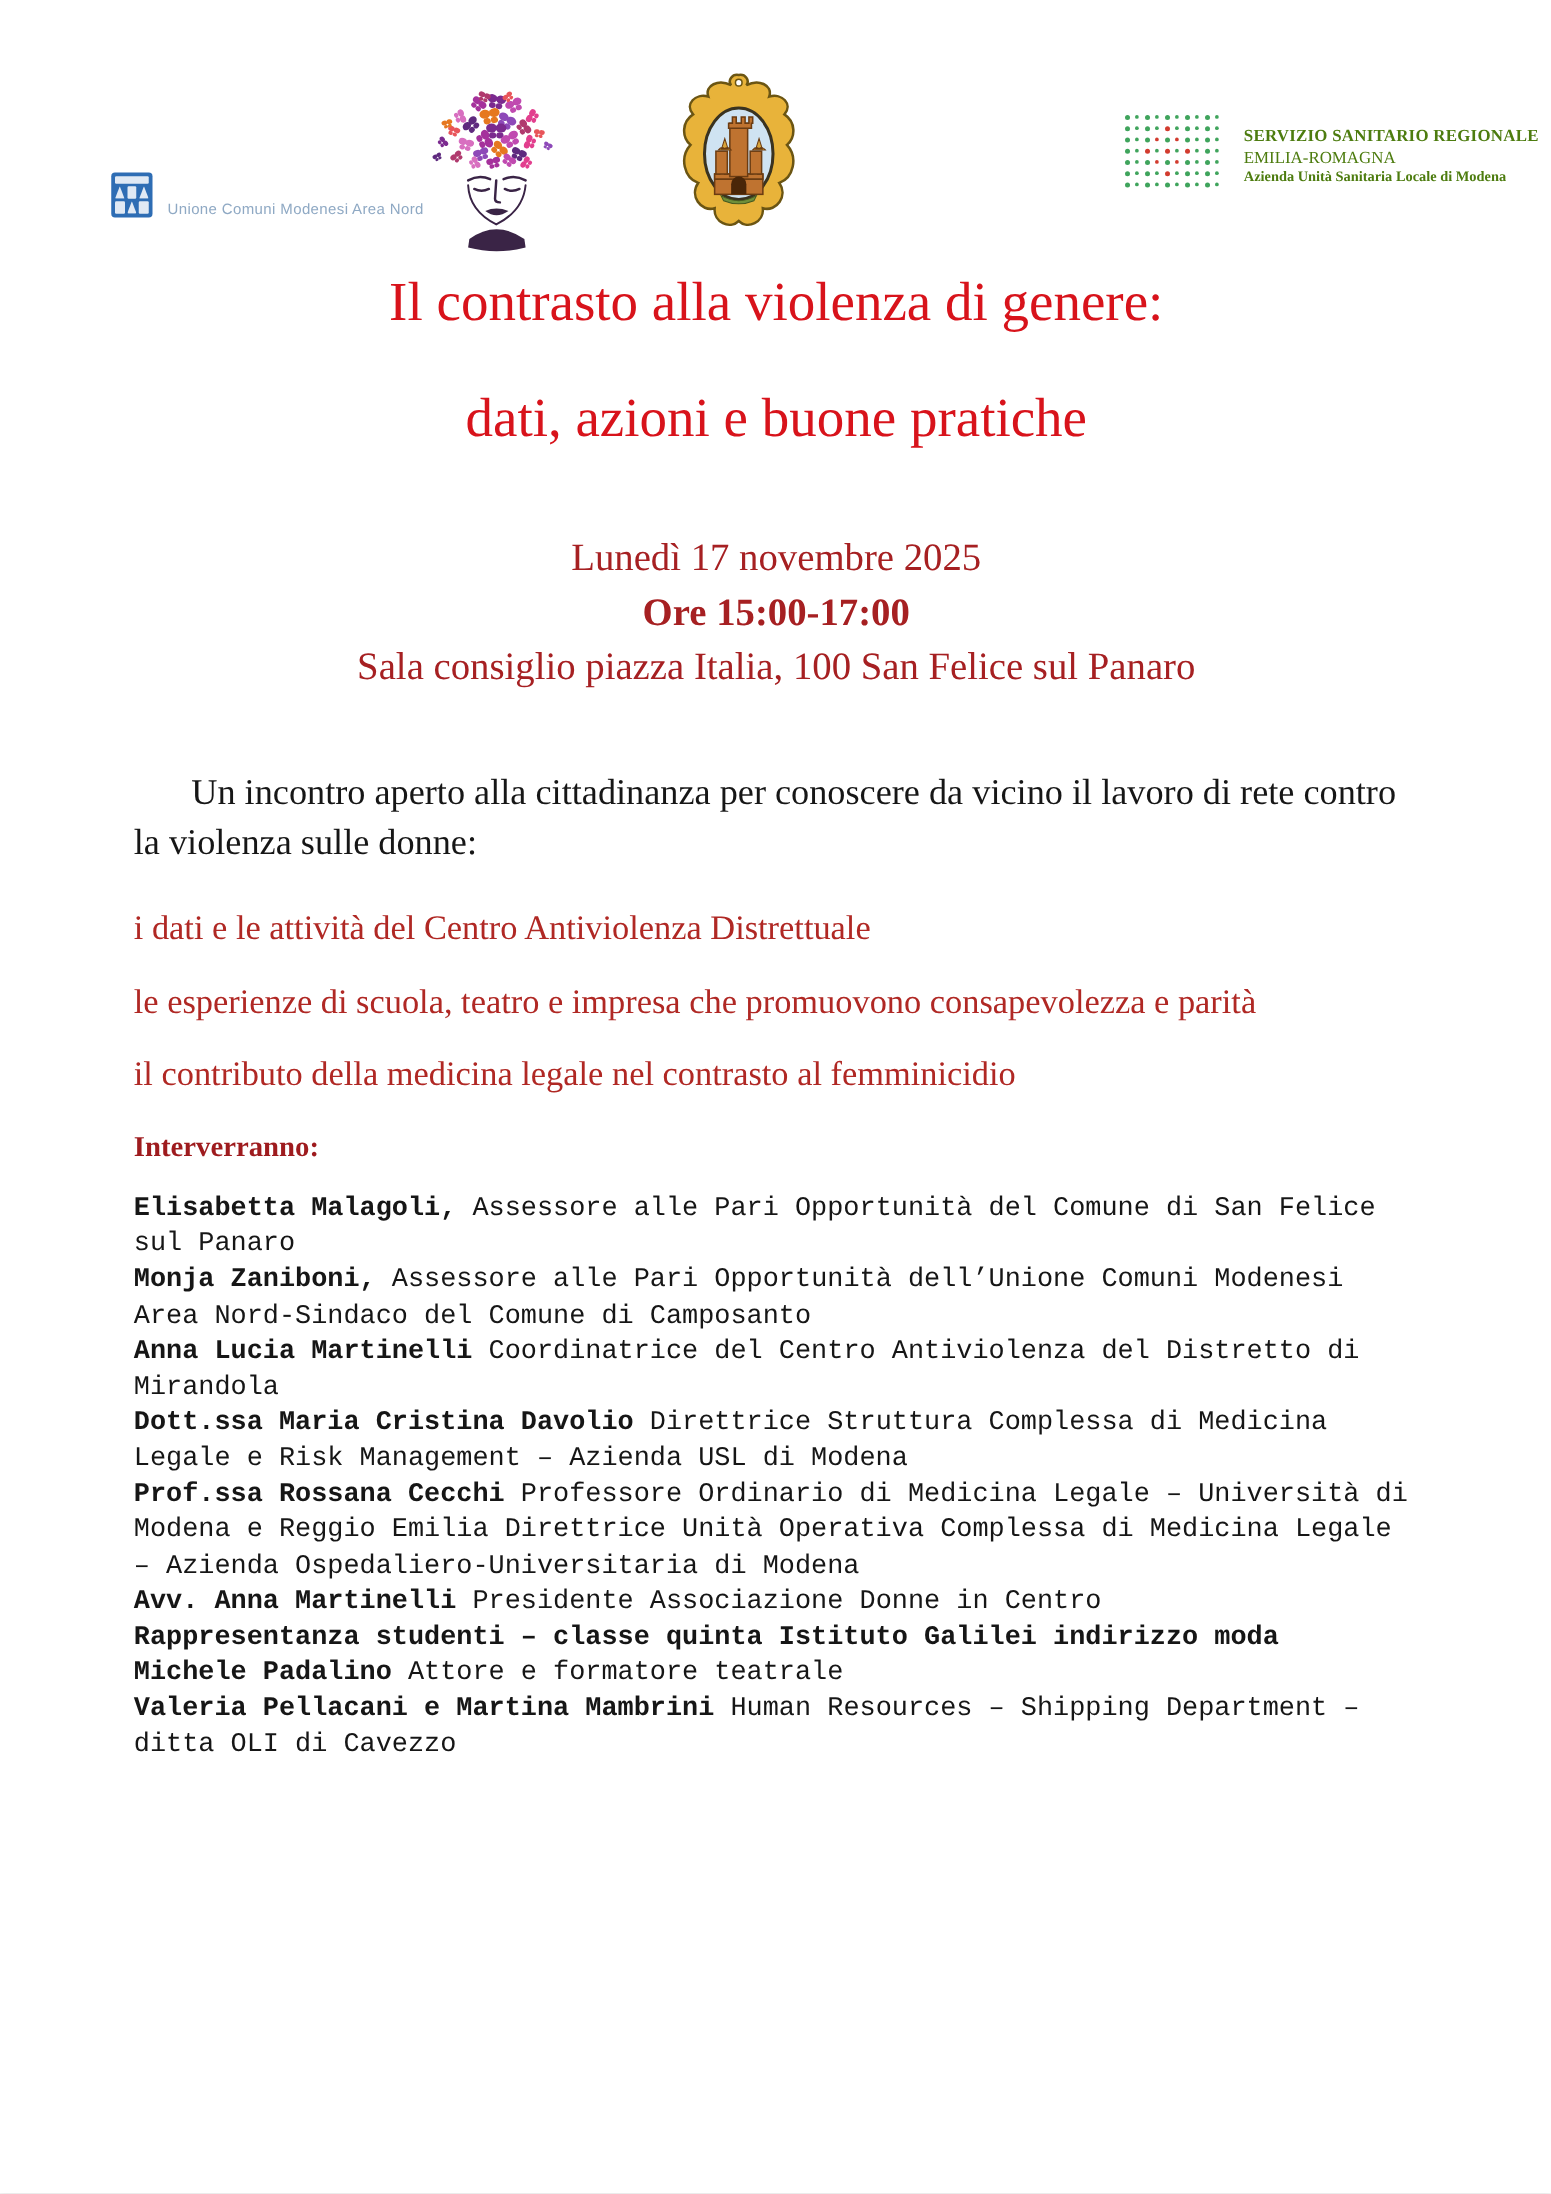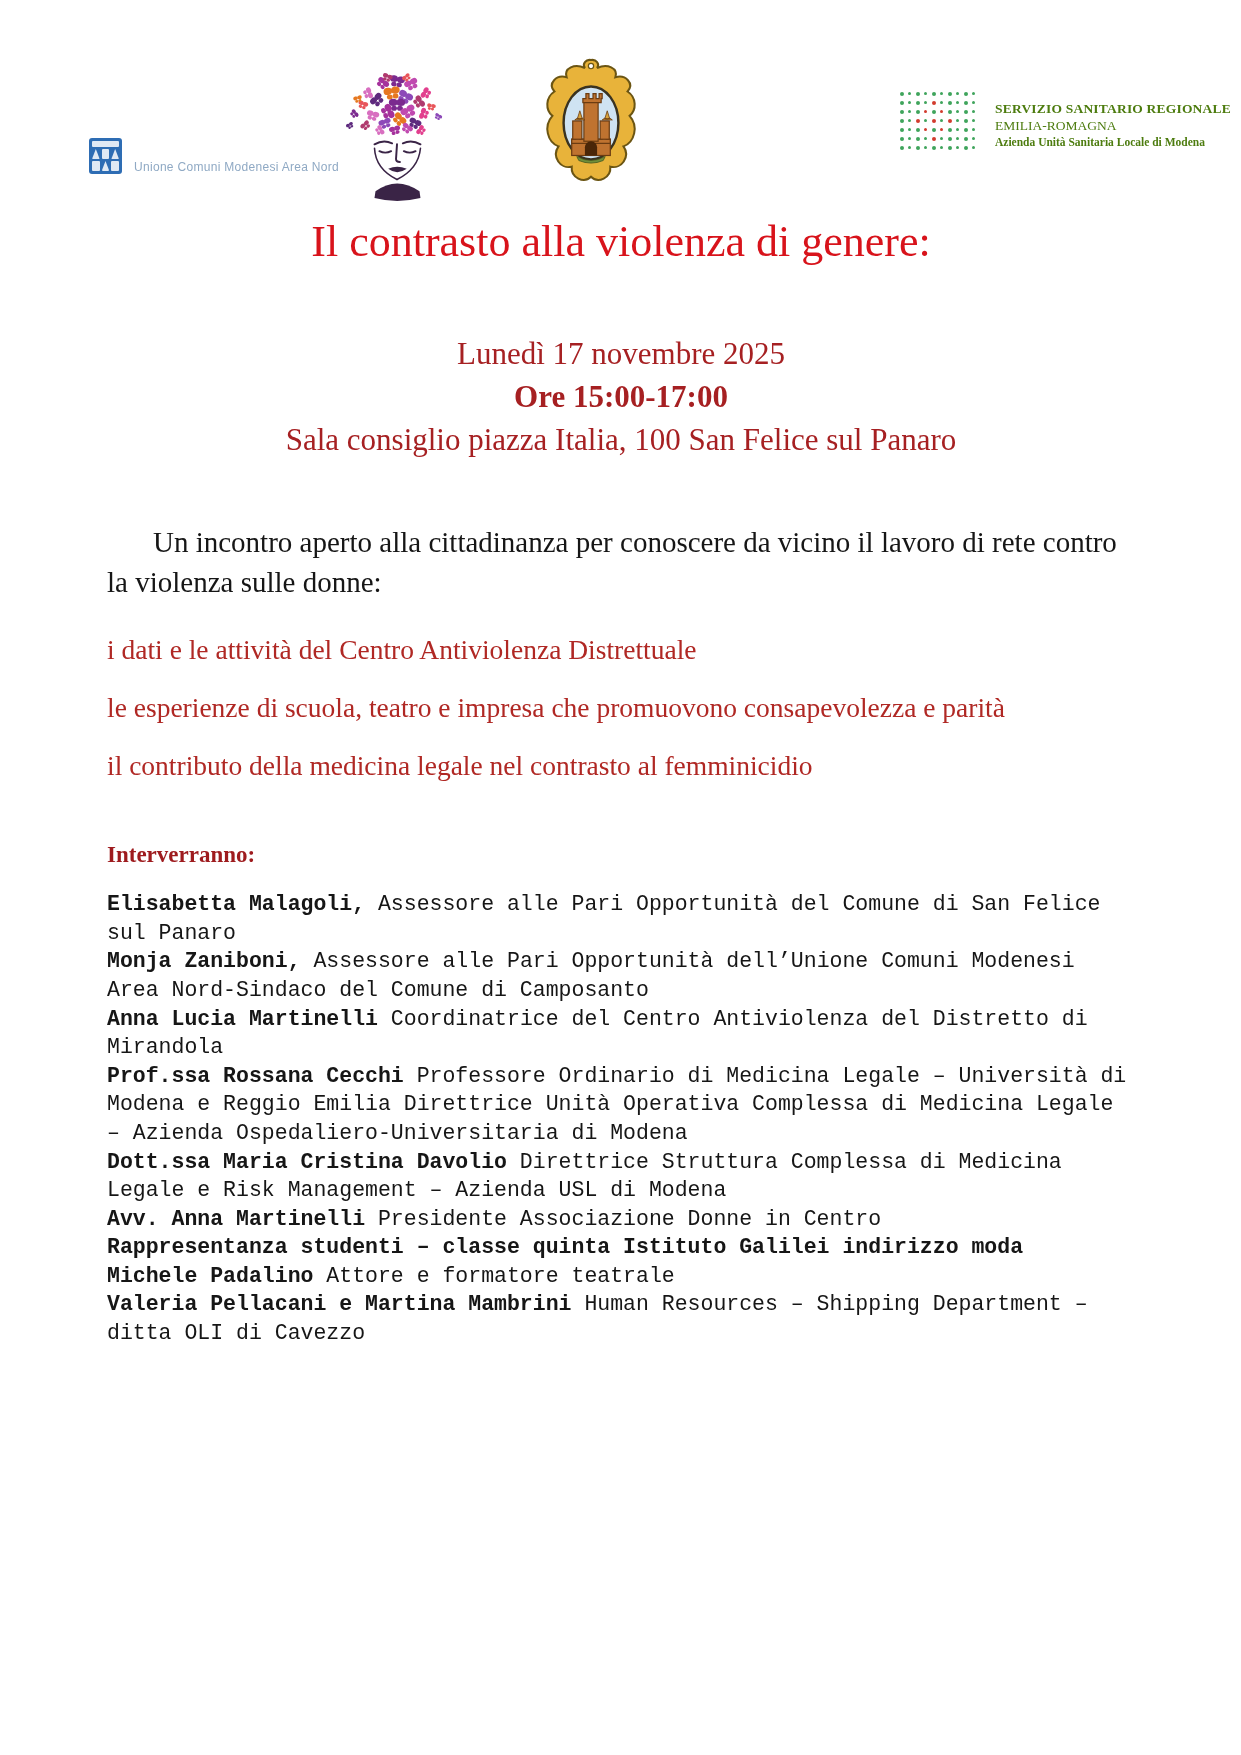--- a/index.html
+++ b/index.html
@@ -39,21 +39,21 @@
   
   .content{position:absolute;top:195px;left:107px;width:1028px;}
   .title{ text-align:center;color:#d8131b;font-size:44px;line-height:1.15;}
   .title .t1{margin-top:22px;}
   .title .t2{margin-top:42px;}
   .event{margin-top:64px;text-align:center;color:#a62022;font-size:31px;line-height:1.4;}
   .event .time{font-weight:bold;}
   .intro{margin-top:60px;font-size:29px;line-height:1.38;color:#161616;text-indent:46px;}
   .topics{color:#b02824;font-size:27.5px;line-height:1.35;}
   .topics p{margin:0 0 21px 0;}
-  .speakers-heading{margin-top:58px;color:#9e1b1e;font-weight:bold;font-size:23px;}
+  .speakers-heading{margin-top:28px;color:#9e1b1e;font-weight:bold;font-size:23px;}
   .speakers{margin-top:22px;font-size:21.5px;line-height:1.33;color:#161616;font-family:Liberation Mono, monospace;}
   .speakers .speaker b{font-weight:bold;}
 </style>
 </head>
 <body>
 
 <div class="page">
 
   <div class="header">
 
@@ -369,20 +369,21 @@
         <div class="l2">EMILIA-ROMAGNA</div>
         <div class="l3">Azienda Unità Sanitaria Locale di Modena</div>
       </span>
     </div>
   </div>
 
   <div class="content">
 
     <div class="title">
       <div class="t1">Il contrasto alla violenza di genere:</div>
+      <div class="t2">dati, azioni e buone pratiche</div>
     </div>
 
     <div class="event">
       <div class="date">Lunedì 17 novembre 2025</div>
       <div class="time">Ore 15:00-17:00</div>
       <div class="venue">Sala consiglio piazza Italia, 100 San Felice sul Panaro</div>
     </div>
 
     <p class="intro">Un incontro aperto alla cittadinanza per conoscere da vicino il lavoro di rete contro la violenza sulle donne:</p>
 
@@ -391,21 +392,21 @@
       <p>le esperienze di scuola, teatro e impresa che promuovono consapevolezza e parità</p>
       <p>il contributo della medicina legale nel contrasto al femminicidio</p>
     </div>
 
     <div class="speakers-heading">Interverranno:</div>
 
     <div class="speakers">
       <div class="speaker"><b>Elisabetta Malagoli,</b><span> Assessore alle Pari Opportunità del Comune di San Felice sul Panaro</span></div>
       <div class="speaker"><b>Monja Zaniboni,</b><span> Assessore alle Pari Opportunità dell’Unione Comuni Modenesi Area Nord-Sindaco del Comune di Camposanto</span></div>
       <div class="speaker"><b>Anna Lucia Martinelli</b><span> Coordinatrice del Centro Antiviolenza del Distretto di Mirandola</span></div>
+      <div class="speaker"><b>Dott.ssa Maria Cristina Davolio</b><span> Direttrice Struttura Complessa di Medicina Legale e Risk Management – Azienda USL di Modena</span></div>
       <div class="speaker"><b>Prof.ssa Rossana Cecchi</b><span> Professore Ordinario di Medicina Legale – Università di Modena e Reggio Emilia Direttrice Unità Operativa Complessa di Medicina Legale – Azienda Ospedaliero-Universitaria di Modena</span></div>
-      <div class="speaker"><b>Dott.ssa Maria Cristina Davolio</b><span> Direttrice Struttura Complessa di Medicina Legale e Risk Management – Azienda USL di Modena</span></div>
       <div class="speaker"><b>Avv. Anna Martinelli</b><span> Presidente Associazione Donne in Centro</span></div>
       <div class="speaker"><b>Rappresentanza studenti – classe quinta Istituto Galilei indirizzo moda</b><span></span></div>
       <div class="speaker"><b>Michele Padalino</b><span> Attore e formatore teatrale</span></div>
       <div class="speaker"><b>Valeria Pellacani e Martina Mambrini</b><span> Human Resources – Shipping Department – ditta OLI di Cavezzo</span></div>
     </div>
   </div>
 </div>
 
 </body></html>

